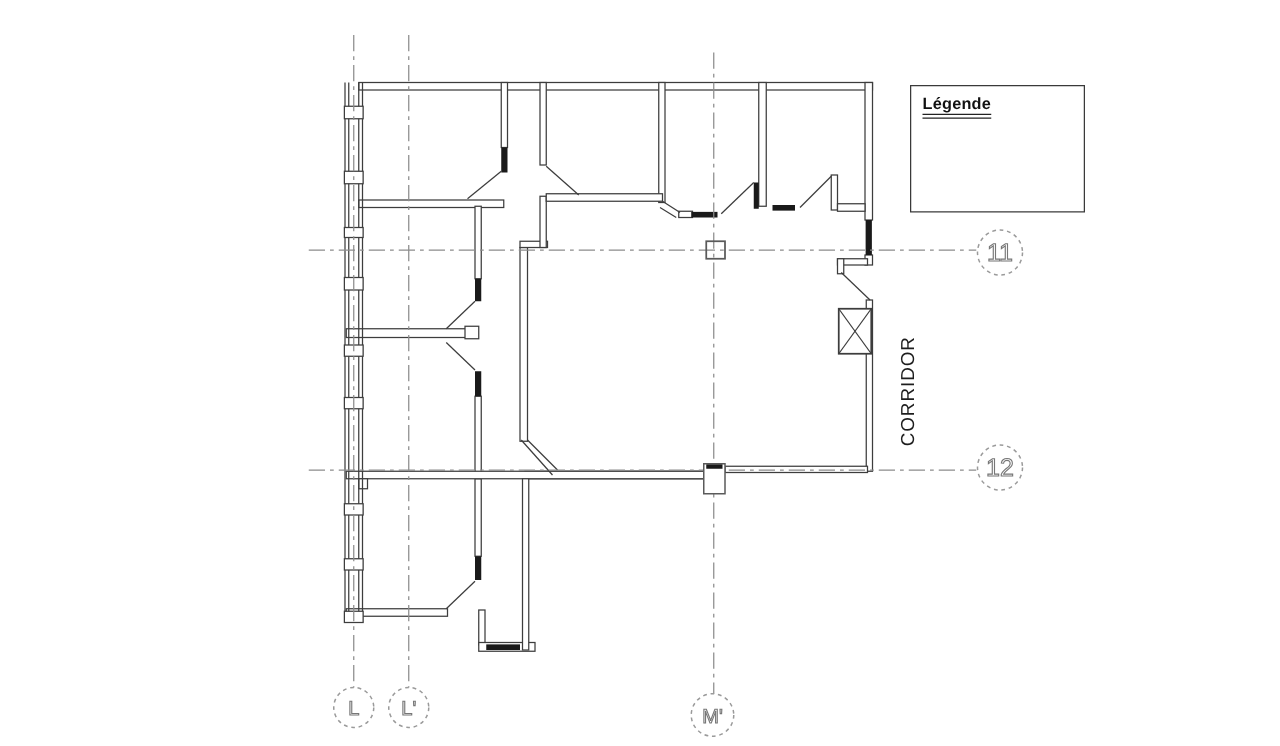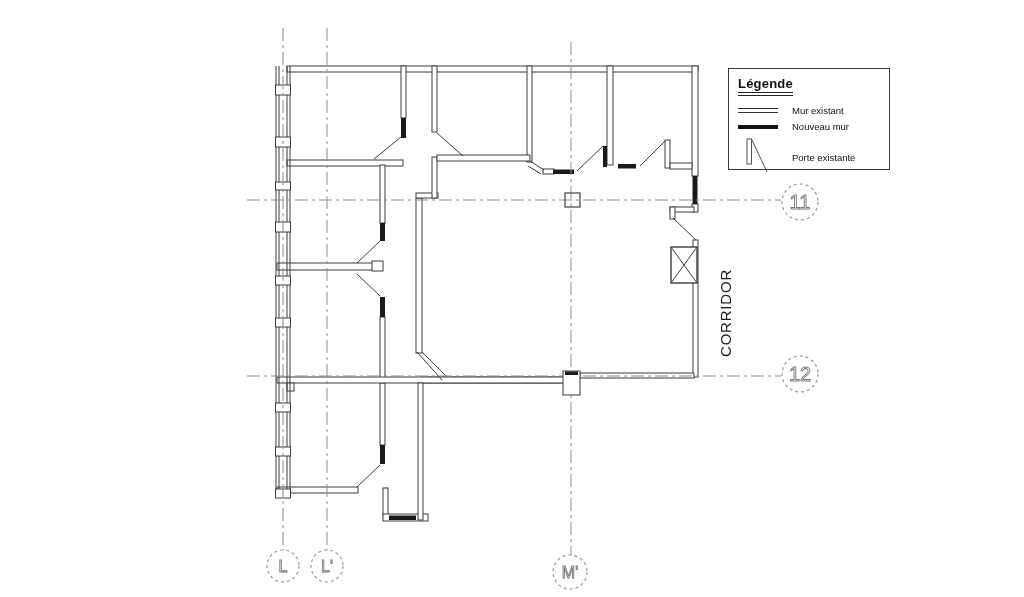--- a/index.html
+++ b/index.html
@@ -4,21 +4,21 @@
 <style>
   html,body { margin:0; padding:0; background:#fff; }
   .canvas {
     position:relative; width:1024px; height:597px; background:#ffffff;
     font-family:"Liberation Sans", sans-serif; overflow:hidden;
   }
   svg text { font-family:"Liberation Sans", sans-serif; }
 
   
   .legend {
-    position:absolute; left:728px; top:68px; width:162px; height:102px;
+    position:absolute; left:728px; top:68px; width:140px; height:102px;
     border:1.5px solid #3a3a3a; background:#fff; box-sizing:border-box;
     padding:5px 9px;
   }
   .legend-title {
     display:inline-block; font-size:13px; font-weight:bold; color:#111;
     border-bottom:4px double #222; padding-bottom:1px; letter-spacing:0.2px;
   }
   .legend-rows { margin-top:9px; }
   .legend-row { display:flex; align-items:center; margin-bottom:5px; }
   .legend-sym { width:40px; flex:0 0 40px; margin-right:14px; }
@@ -164,34 +164,15 @@
 
       <circle cx="570" cy="572" r="17" fill="none" stroke="#9a9a9a" stroke-width="1.2" stroke-dasharray="3 3"></circle>
       <text x="570" y="578" font-size="16" text-anchor="middle" fill="none" stroke="#777" stroke-width="0.9">M'</text>
     </g>
 
     <text transform="translate(731,357) rotate(-90)" font-size="15" fill="#1d1d1d" letter-spacing="0.8">CORRIDOR</text>
   </svg>
 
   <div class="legend">
     <span class="legend-title">Légende</span>
-    <div class="legend-rows">
-      <div class="legend-row">
-        <span class="legend-sym sym-existing"></span>
-        <span class="legend-label">Mur existant</span>
-      </div>
-      <div class="legend-row">
-        <span class="legend-sym sym-new"></span>
-        <span class="legend-label">Nouveau mur</span>
-      </div>
-      <div class="legend-row door-row">
-        <span class="door-sym-wrap">
-          <svg width="30" height="36" viewBox="0 0 30 36">
-            <rect x="9" y="2" width="4.5" height="25" fill="#ffffff" stroke="#555" stroke-width="1"></rect>
-            <line x1="13.5" y1="2" x2="29" y2="35" stroke="#555" stroke-width="1"></line>
-          </svg>
-        </span>
-        <span class="legend-label">Porte existante</span>
-      </div>
-    </div>
   </div>
 
 </div>
 
 </body></html>

